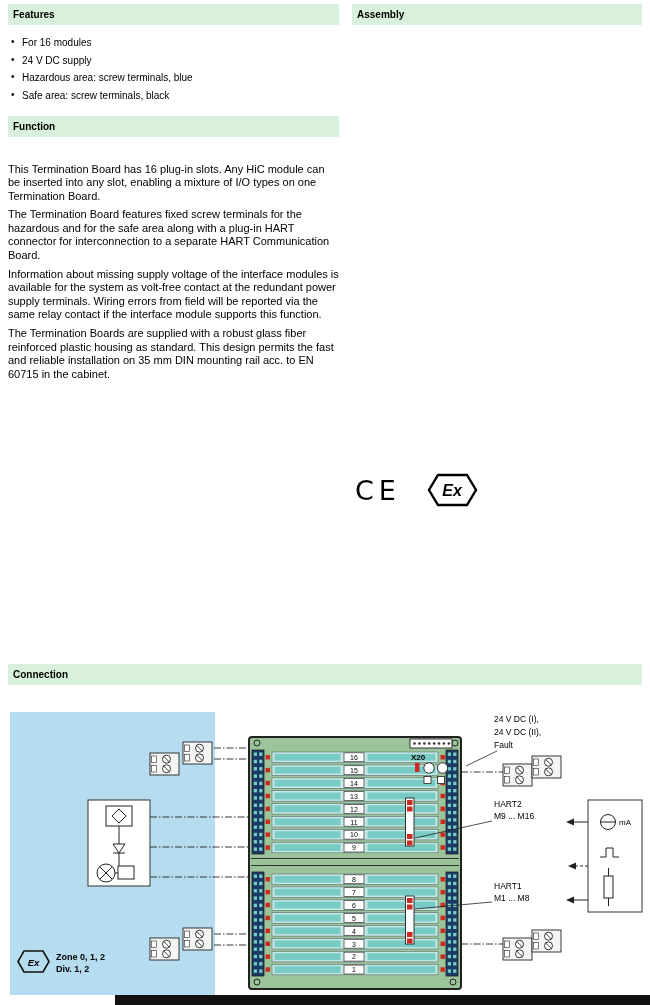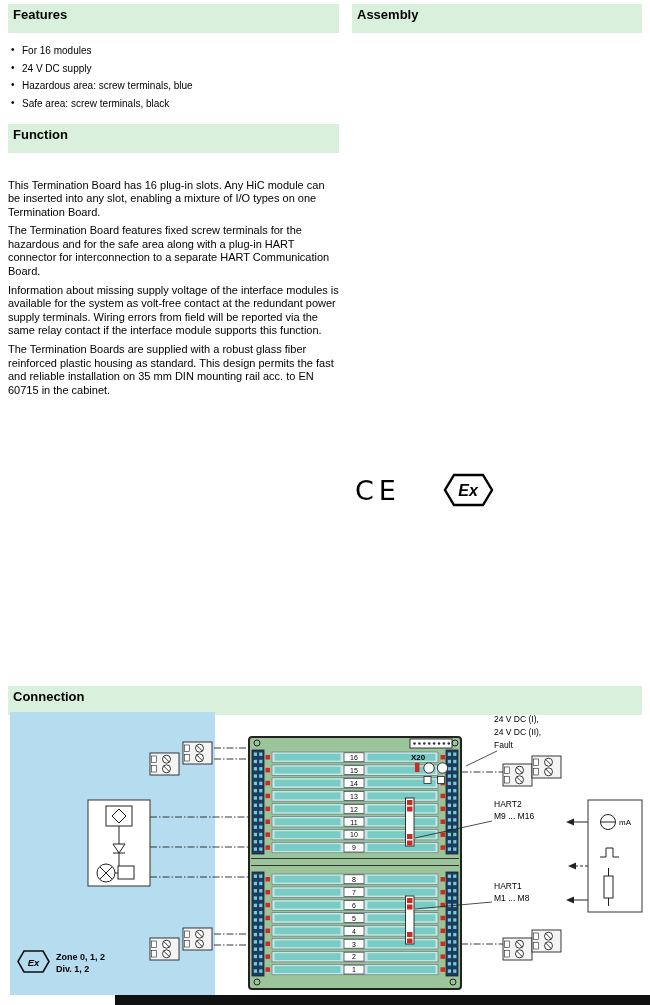--- a/index.html
+++ b/index.html
@@ -1,29 +1,29 @@
 <!DOCTYPE html>
 <html><head>
 <meta charset="utf-8">
 <style>
   *{margin:0;padding:0;box-sizing:border-box}
   html,body{background:#fff}
   body{width:650px;height:1005px;position:relative;font-family:"Liberation Sans",sans-serif;color:#000;overflow:hidden}
-  .sec-header{background:#d9f0dc;height:29px;line-height:21px;padding-left:5px;font-weight:bold;font-size:13px}
+  .sec-header{background:#d9f0dc;height:21px;line-height:21px;padding-left:5px;font-weight:bold;font-size:10px}
   .col-left{position:absolute;left:8px;top:4px;width:331px}
   .col-right{position:absolute;left:352px;top:4px;width:290px}
   .bullets{list-style:none;margin:12px 0 0 2px}
   .bullets li{font-size:10px;line-height:12px;margin-bottom:5.5px;padding-left:12px;position:relative}
   .bullets li::before{content:"\2022";position:absolute;left:1px;top:-1px}
   .func-header{margin-top:14px}
   .func-text{margin-top:26px}
   .func-text p{font-size:11px;line-height:13.6px;margin-bottom:5px}
-  .marks{position:absolute;left:355px;top:472px;display:flex;align-items:center;gap:42px}
+  .marks{position:absolute;left:355px;top:472px;display:flex;align-items:center;gap:26px}
   .ce{font-family:"DejaVu Sans",sans-serif;font-size:27px;letter-spacing:5px;font-weight:normal}
-  .conn-header{position:absolute;left:8px;top:686px;width:634px}
+  .conn-header{position:absolute;left:8px;top:664px;width:634px}
   #diagram{position:absolute;left:0;top:710px}
   #diagram text{font-family:"Liberation Sans",sans-serif}
   .footer-bar{position:absolute;left:115px;top:995px;width:535px;height:10px;background:#111}
 </style>
 </head>
 <body>
 
 <div class="col-left">
   <div class="sec-header">
     <span>Features</span>

